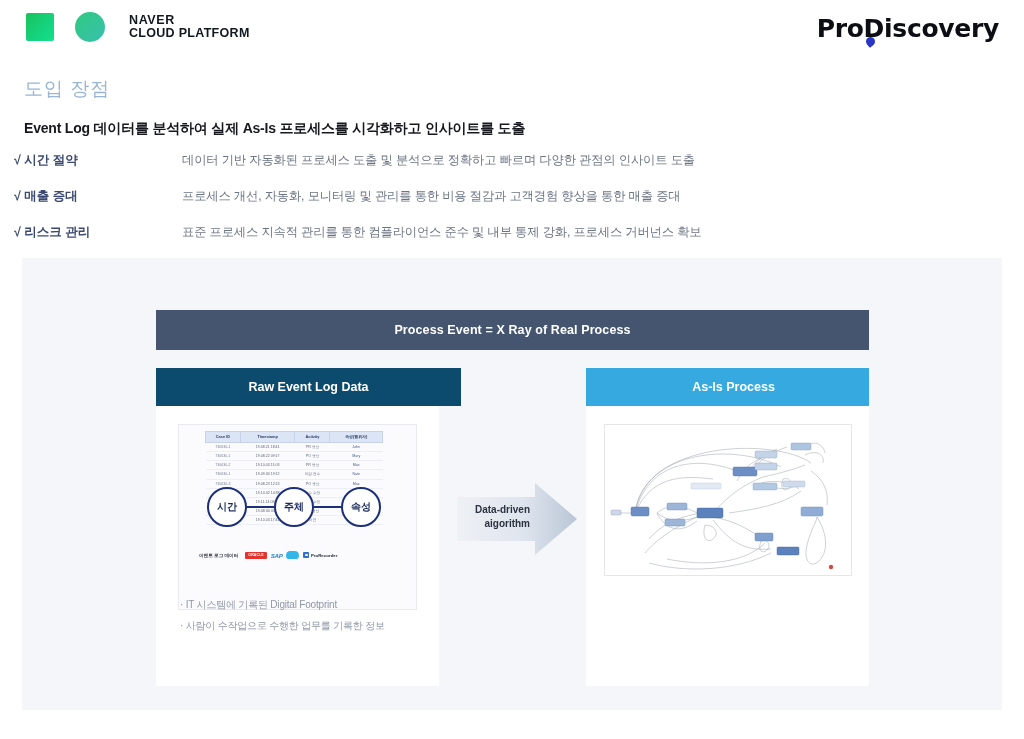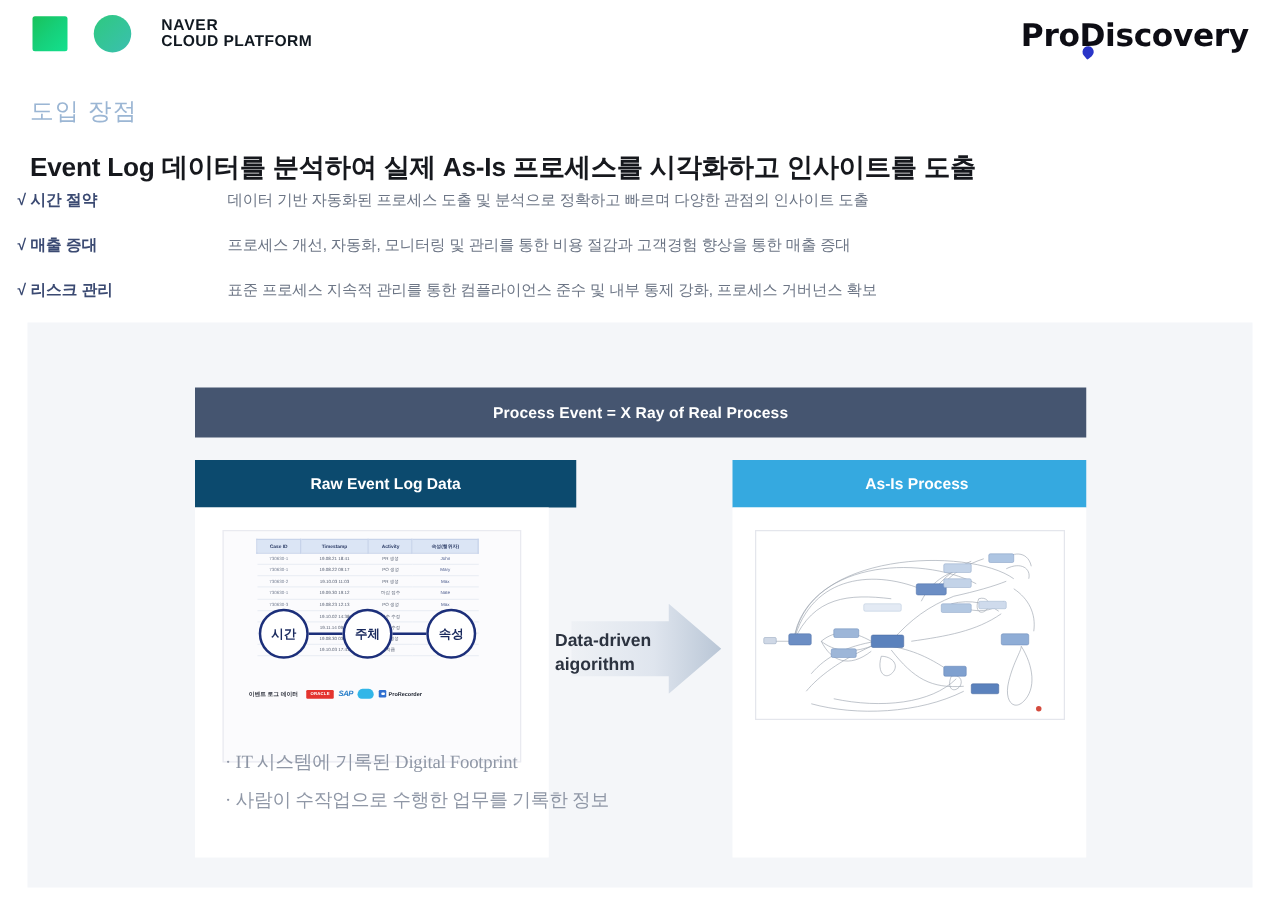--- a/index.html
+++ b/index.html
@@ -23,21 +23,21 @@
 
   .prod { position: absolute; right: 25px; top: 14px; }
   .prod-txt { font-size: 25px; font-weight: bold; color: #0d0d14; letter-spacing: -.3px;
     font-family: "DejaVu Sans", sans-serif; }
   .prod-dot { position: absolute; left: 49px; top: 23px; width: 9px; height: 9px;
     background: #2a35c8; border-radius: 50% 50% 50% 10%; transform: rotate(-40deg); }
 
   
   .sec-title { position: absolute; left: 24px; top: 76px; font-size: 19px; color: #9bb6d4;
     letter-spacing: 1px; }
-  .headline { position: absolute; left: 24px; top: 120px; font-size: 21px; font-weight: bold;
+  .headline { position: absolute; left: 24px; top: 120px; font-size: 14px; font-weight: bold;
     color: #16181d; letter-spacing: -.2px; }
 
   
   .benefits { position: absolute; left: 0; top: 152px; width: 1024px; }
   .brow { position: relative; height: 36px; }
   .blabel { position: absolute; left: 14px; font-size: 12.5px; font-weight: bold; color: #3b4a72; }
   .bdesc { position: absolute; left: 182px; font-size: 12.3px; color: #6c7585; letter-spacing: -.15px; }
 
   
   .stage { position: absolute; left: 22px; top: 258px; width: 980px; height: 452px;
@@ -92,26 +92,26 @@
   .lg-pr-sq::after { content:""; position:absolute; left:1.6px; top:1.6px; width:2.8px; height:2.8px;
     background:#fff; border-radius:50%; }
   .lg-pr-tx { font-size: 4.4px; font-weight: bold; color: #1e2430; }
 
   
   .mapwrap { position: absolute; left: 604px; top: 424px; width: 248px; height: 152px;
     background: #ffffff; border: 1px solid #e4e6ec; overflow: hidden; }
 
   
   .arrow { position: absolute; left: 457px; top: 483px; width: 120px; height: 72px; }
-  .arrow-txt { position: absolute; left: 444px; top: 503px; width: 98px; text-align: left;
-    font-size: 14px; font-weight: bold; color: #2c3340; line-height: 1.35; }
-
-  
-  .blist { position: absolute; font-size: 15px; color: #8f97a6; line-height: 2.05;
-    letter-spacing: -.2px; font-family: Liberation Serif, serif; }
+  .arrow-txt { position: absolute; left: 432px; top: 503px; width: 98px; text-align: right;
+    font-size: 10px; font-weight: bold; color: #2c3340; line-height: 1.35; }
+
+  
+  .blist { position: absolute; font-size: 10px; color: #8f97a6; line-height: 2.05;
+    letter-spacing: -.2px; }
   .bl-left { left: 180px; top: 595px; }
   .bl-right { left: 606px; top: 595px; }
 </style>
 </head>
 <body>
 
 <div id="slide">
 
   <div class="brand">
     <div class="brand-sq"></div>

